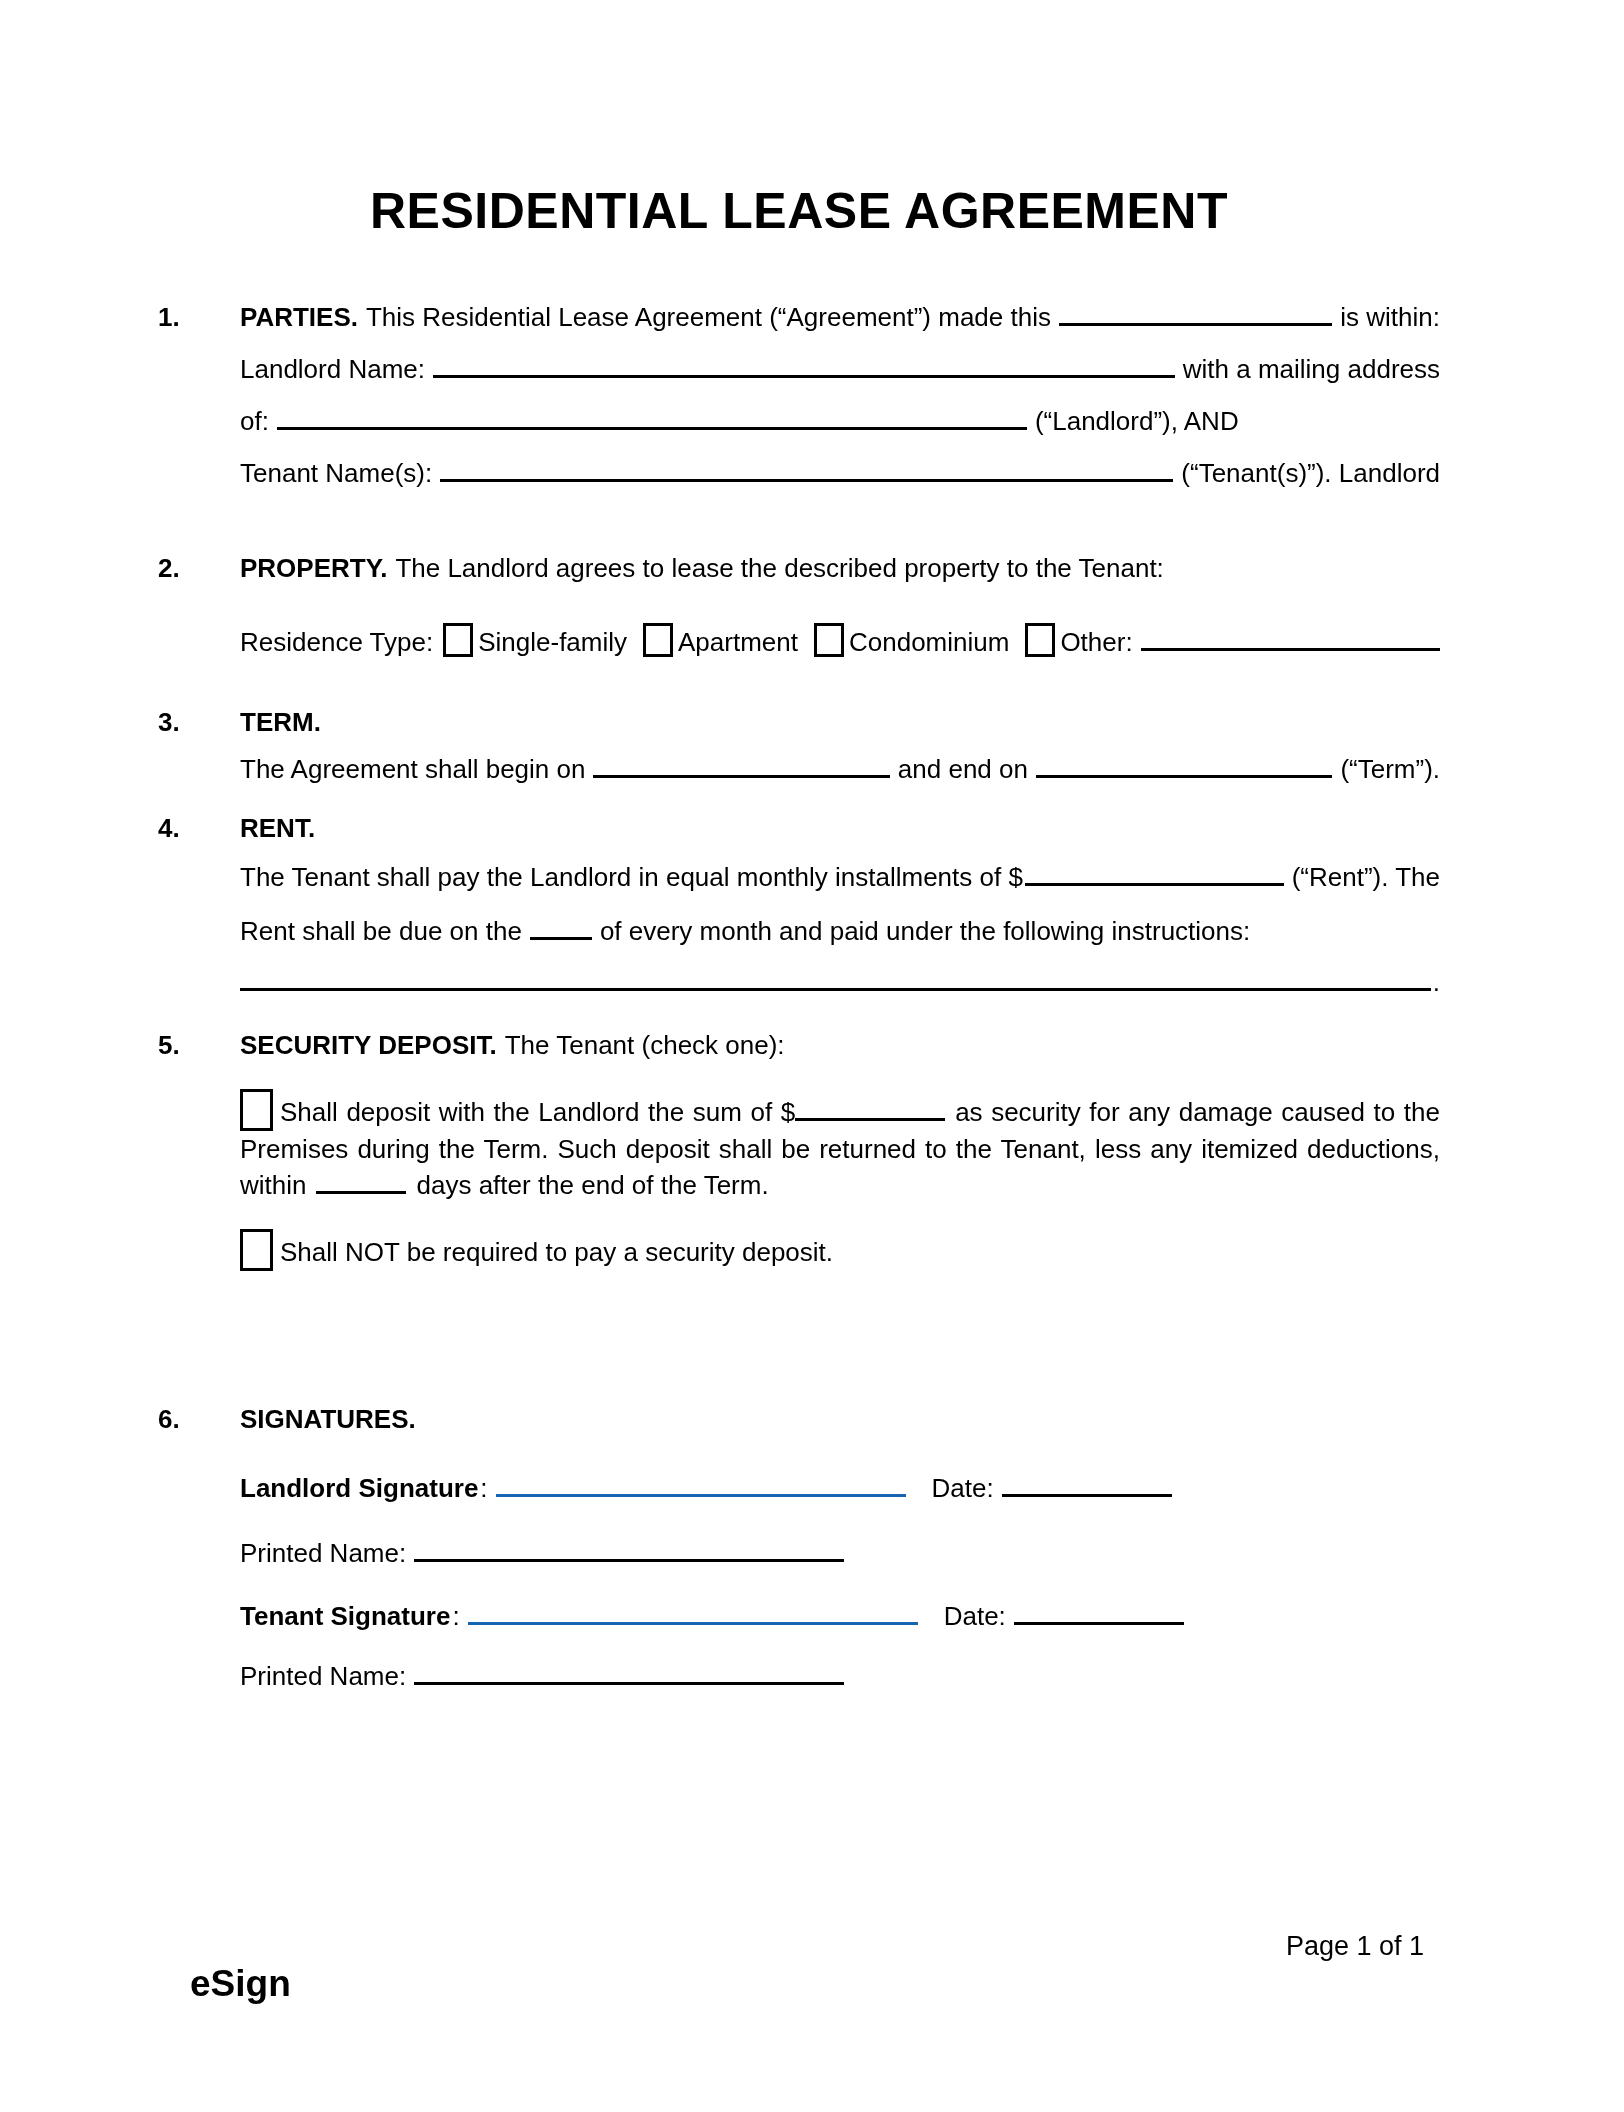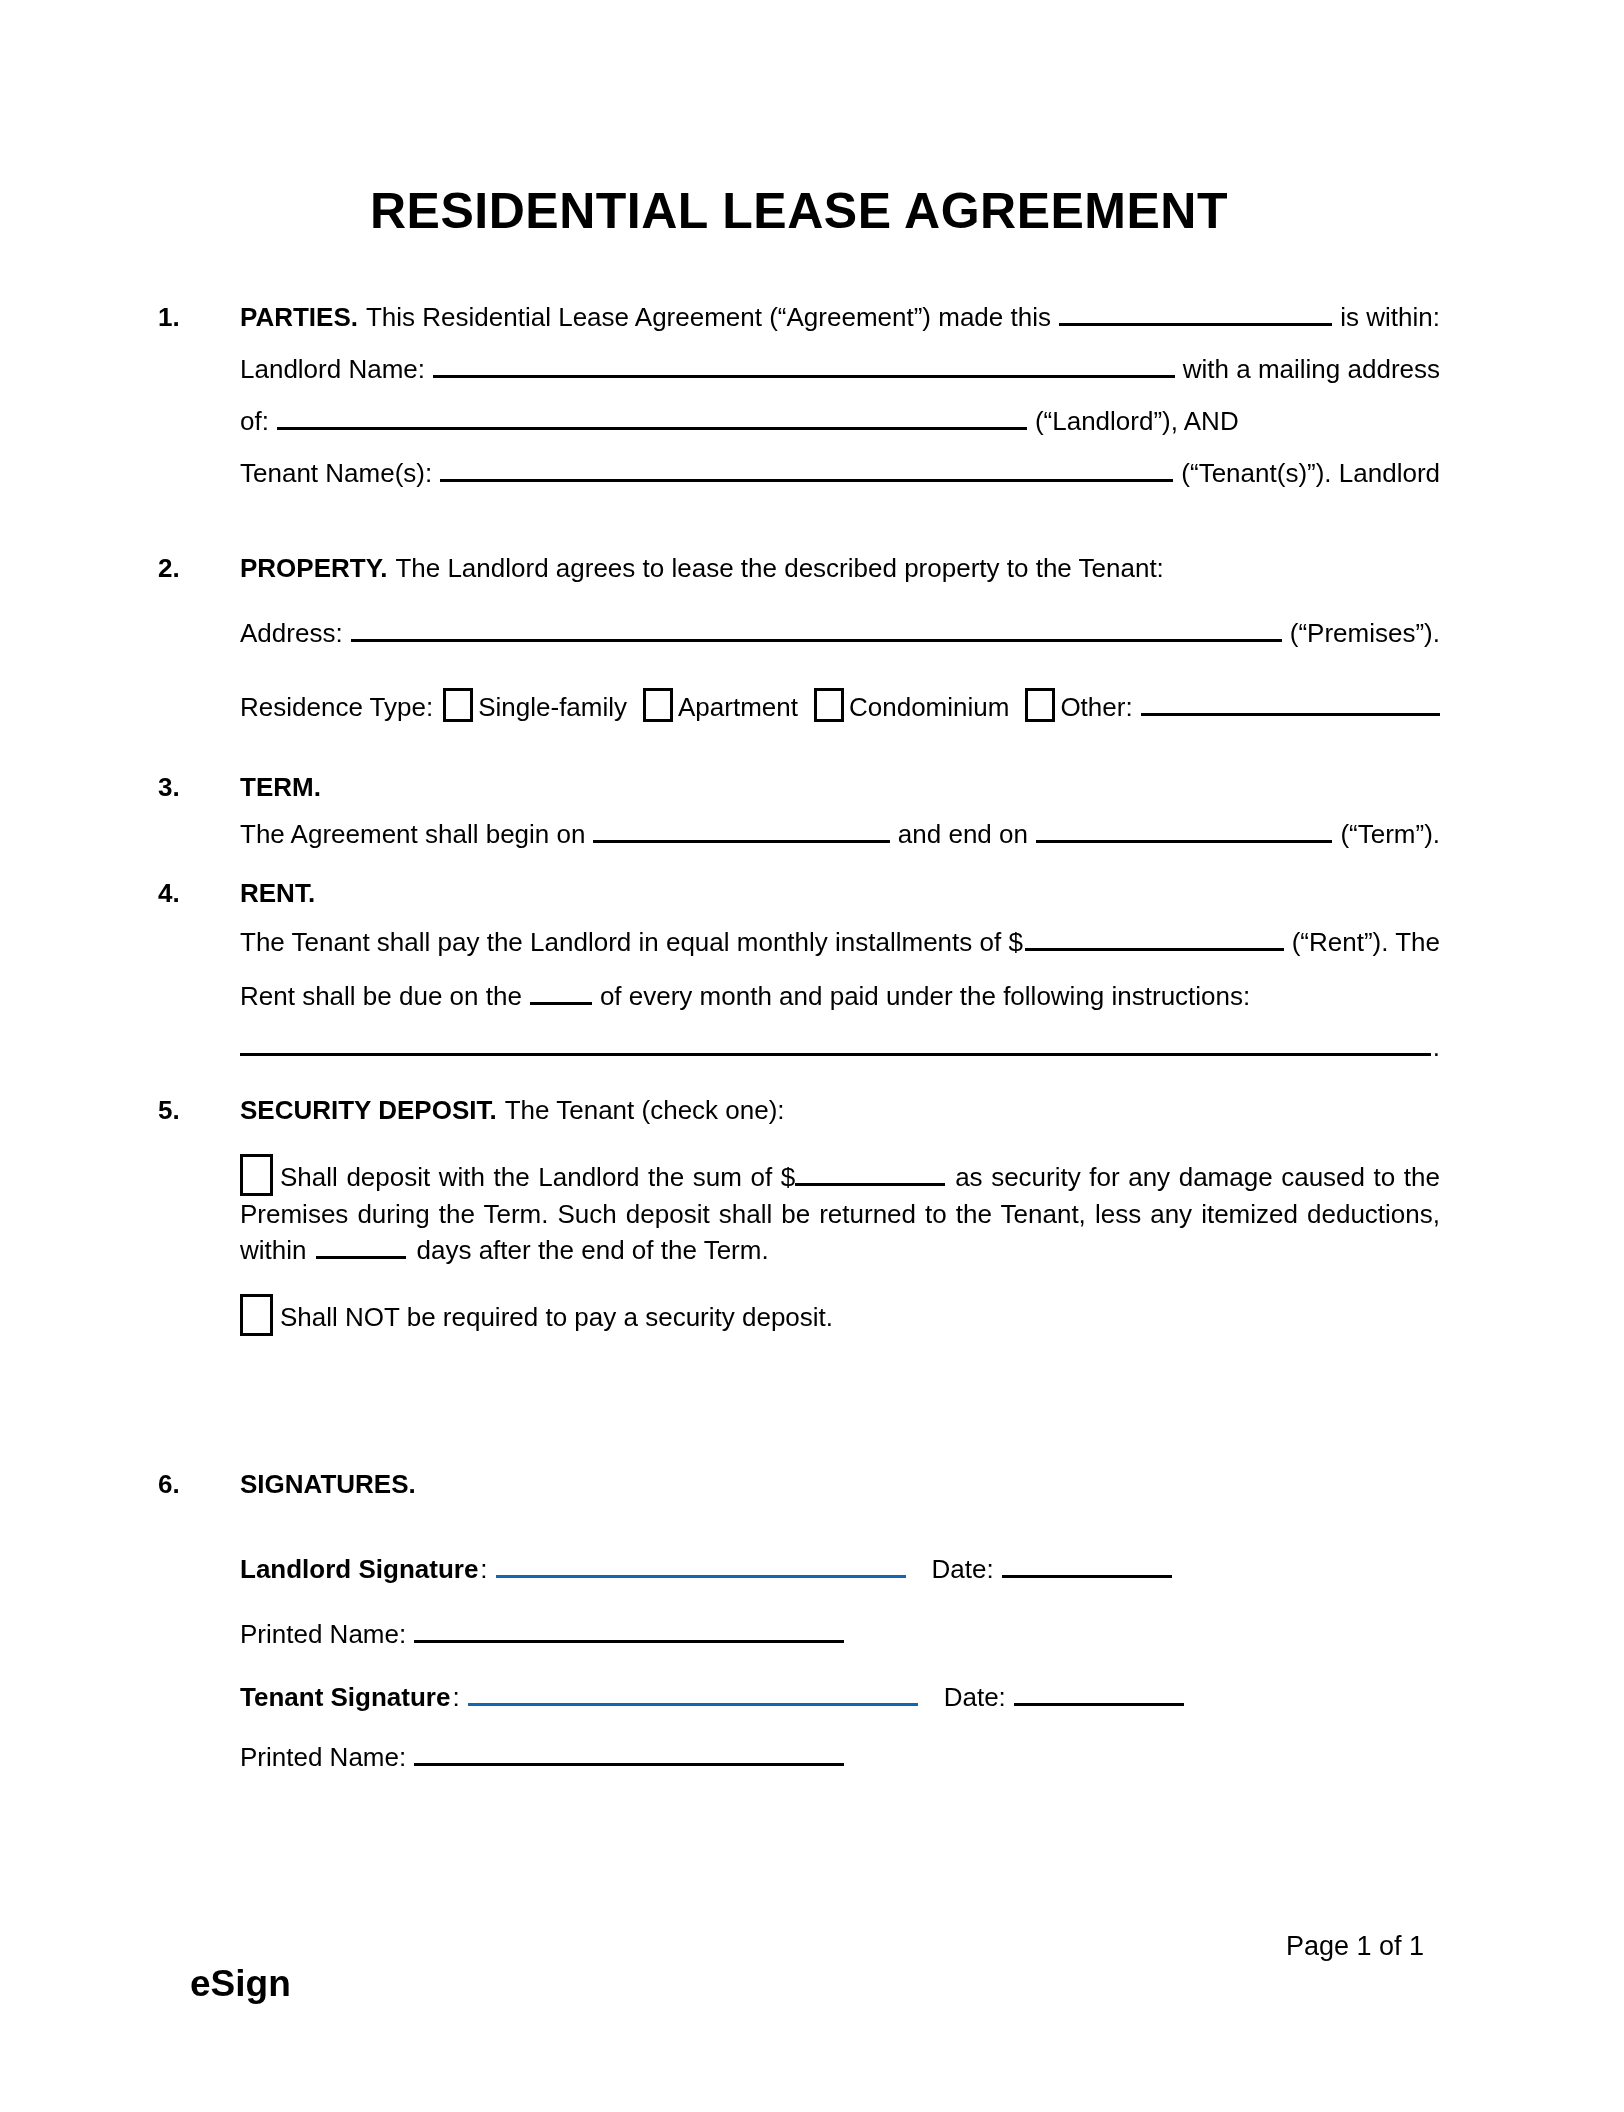--- a/index.html
+++ b/index.html
@@ -57,21 +57,21 @@
   .mt-s3{margin-top:47px;}
   .mt-term{margin-top:14px;justify-content:space-between;}
   .mt-s4{margin-top:26px;}
   .mt-r1{margin-top:16px;}
   .mt-r2{margin-top:21px;}
   .mt-r3{margin-top:18px;}
   .mt-s5{margin-top:30px;}
   .mt-opt1{margin-top:27px;}
   .mt-opt2{margin-top:26px;}
   .mt-s6{margin-top:132px;}
-  .mt-sig1{margin-top:52px;}
+  .mt-sig1{margin-top:36px;}
   .mt-pn1{margin-top:32px;}
   .mt-sig2{margin-top:30px;}
   .mt-pn2{margin-top:27px;}
   
   .footer-brand{position:absolute;left:190px;top:1964px;font-size:37px;font-weight:bold;line-height:40px;}
   .footer-page{position:absolute;right:200px;top:1930px;font-size:27px;line-height:32px;}
 </style>
 </head>
 <body>
 
@@ -106,25 +106,20 @@
         </div>
       </div>
     </section>
 
     <section class="mt-s2">
       <div class="num">2.</div>
       <div class="content">
         <div class="line">
           <span class="b">PROPERTY.</span>
           <span>The Landlord agrees to lease the described property to the Tenant:</span>
-        </div>
-        <div class="line mt-addr">
-          <span>Address:</span>
-          <span class="fill"></span>
-          <span>(“Premises”).</span>
         </div>
         <div class="line mt-res">
           <span>Residence Type:</span>
           <span class="cb cb-first"></span>
           <span class="cb-label">Single-family</span>
           <span class="cb cb-next"></span>
           <span class="cb-label">Apartment</span>
           <span class="cb cb-next"></span>
           <span class="cb-label">Condominium</span>
           <span class="cb cb-next"></span>

